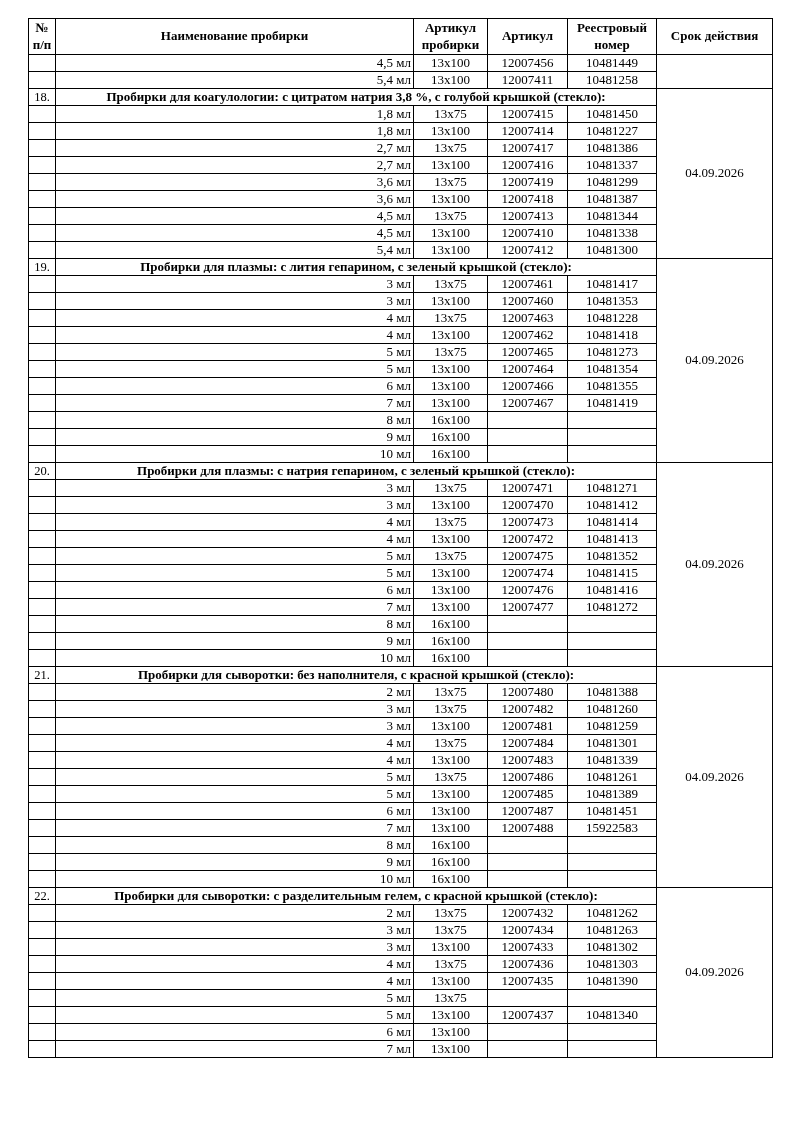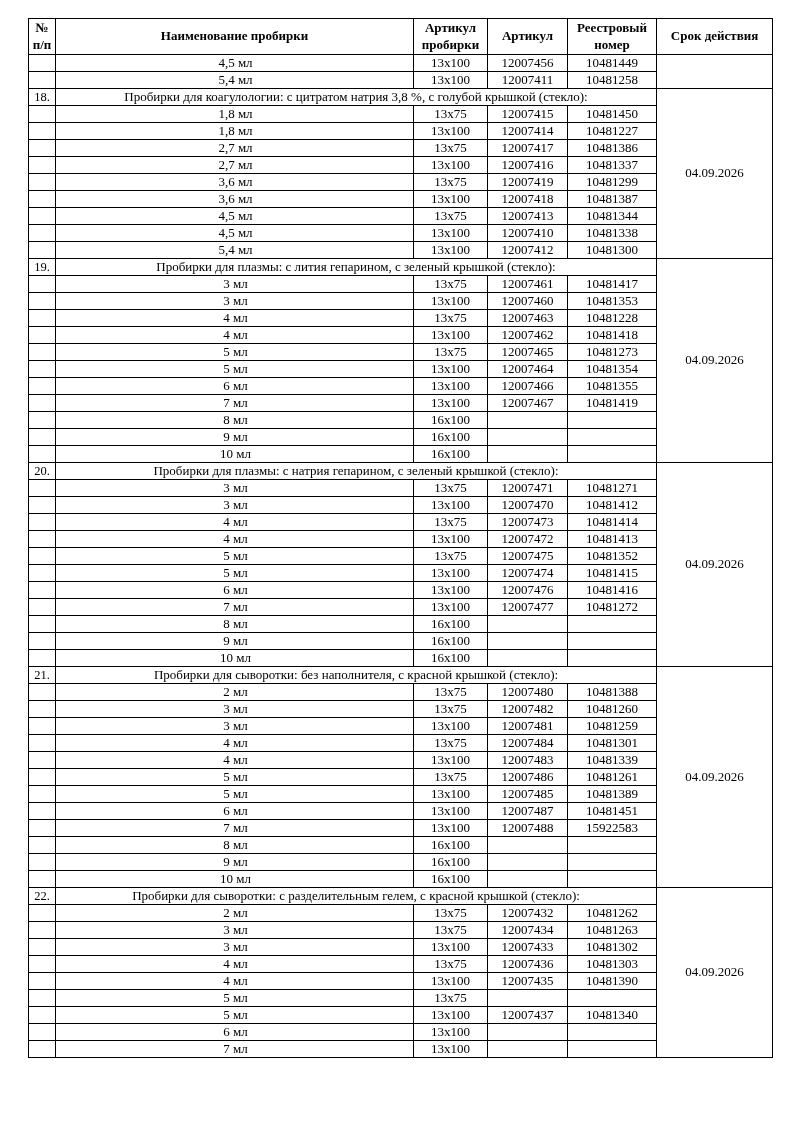--- a/index.html
+++ b/index.html
@@ -44,24 +44,24 @@
     white-space: normal;
     padding: 0 1px;
   }
   td {
     height: 17px;
     line-height: 1.15;
     text-align: center;
     white-space: nowrap;
     overflow: hidden;
   }
-  td.name { text-align: center; padding-left: 4px; }
+  td.name { text-align: right; padding-left: 4px; }
   td.num  { text-align: center; font-size: 12.5px; }
   td.title {
-    font-weight: normal;
+    font-weight: bold;
     text-align: center;
     white-space: nowrap;
   }
   td.validity { text-align: center; }
 </style>
 </head>
 <body>
 
 <div class="page">
   <table class="tube-table">

